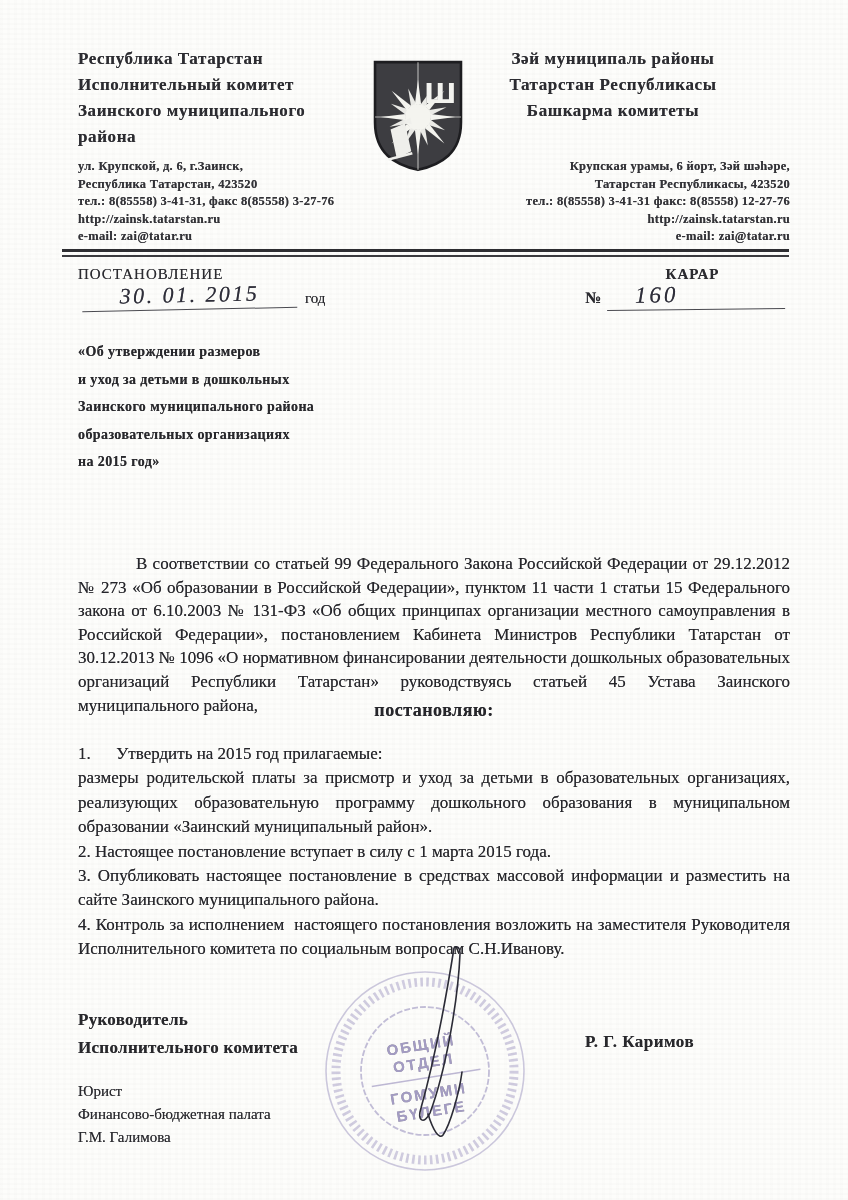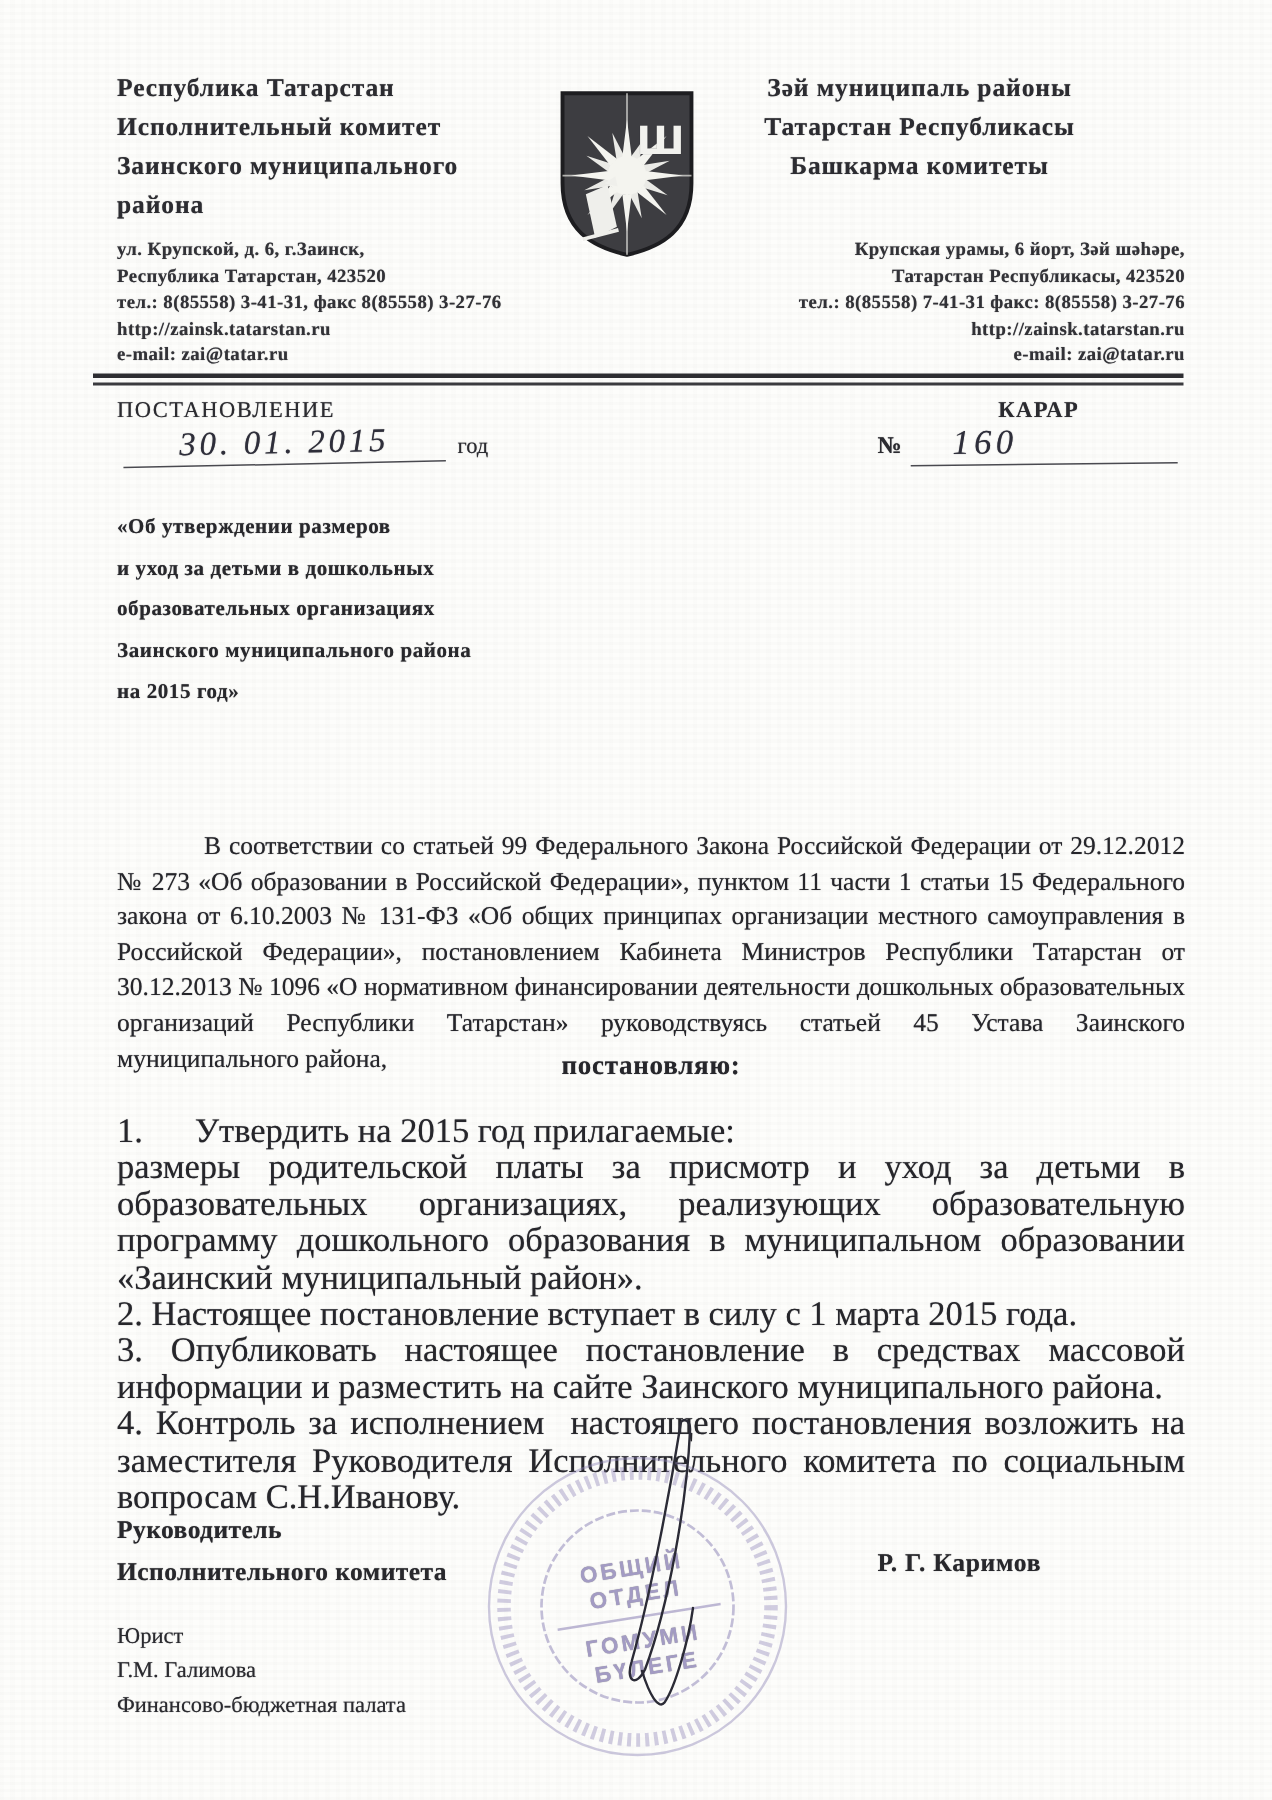--- a/index.html
+++ b/index.html
@@ -92,21 +92,21 @@
     color:#26262b;
     margin-top:48px;
   }
   .intro p{ margin:0; text-indent:58px; }
   .resolve{
     position:absolute; left:78px; top:700px; width:712px; text-align:center;
     font-size:18px; font-weight:bold; letter-spacing:.5px; color:#26262b;
   }
   .items{
     position:absolute; left:78px; top:742px; width:712px;
-    font-size:23px; line-height:24.4px; text-align:justify; text-justify:inter-word;
+    font-size:17px; line-height:24.4px; text-align:justify; text-justify:inter-word;
     color:#26262b;
   }
   .items p{ margin:0; }
 
   
   .sig-head{
     position:absolute; left:78px; top:1006px; width:330px;
     font-size:17px; font-weight:bold; line-height:28px; letter-spacing:.3px;
     color:#28282c;
   }
@@ -179,21 +179,21 @@
     <div>ул. Крупской, д. 6, г.Заинск,</div>
     <div>Республика Татарстан, 423520</div>
     <div>тел.: 8(85558) 3-41-31, факс 8(85558) 3-27-76</div>
     <div>http://zainsk.tatarstan.ru</div>
     <div>e-mail: zai@tatar.ru</div>
   </div>
 
   <div class="addr-right">
     <div>Крупская урамы, 6 йорт, Зәй шәһәре,</div>
     <div>Татарстан Республикасы, 423520</div>
-    <div>тел.: 8(85558) 7-41-31 факс: 8(85558) 3-27-76</div>
+    <div>тел.: 8(85558) 3-41-31 факс: 8(85558) 12-27-76</div>
     <div>http://zainsk.tatarstan.ru</div>
     <div>e-mail: zai@tatar.ru</div>
   </div>
 
   <div class="rule"></div>
 
   <div class="doc-type-ru">ПОСТАНОВЛЕНИЕ</div>
   <div class="doc-type-tt">КАРАР</div>
 
   <div class="date-line">
@@ -202,22 +202,22 @@
   </div>
 
   <div class="num-line">
     <span class="num-sign">№</span>
     <span class="num-hand">160</span>
   </div>
 
   <div class="title">
     <div>«Об утверждении размеров</div>
     <div>и уход за детьми в дошкольных</div>
+    <div>Заинского муниципального района</div>
     <div>образовательных организациях</div>
-    <div>Заинского муниципального района</div>
     <div>на 2015 год»</div>
   </div>
 
   <div class="intro">
     <p>В соответствии со статьей 99 Федерального Закона Российской Федерации от 29.12.2012 № 273 «Об образовании в Российской Федерации», пунктом 11 части 1 статьи 15 Федерального закона от 6.10.2003 № 131-ФЗ «Об общих принципах организации местного самоуправления в Российской Федерации», постановлением Кабинета Министров Республики Татарстан от 30.12.2013 № 1096 «О нормативном финансировании деятельности дошкольных образовательных организаций Республики Татарстан» руководствуясь статьей 45 Устава Заинского муниципального района,</p>
   </div>
 
   <div class="resolve">постановляю:</div>
 
   <div class="items">
@@ -229,22 +229,22 @@
   </div>
 
   <div class="sig-head">
     <div>Руководитель</div>
     <div>Исполнительного комитета</div>
   </div>
   <div class="sig-name">Р. Г. Каримов</div>
 
   <div class="sig-lawyer">
     <div>Юрист</div>
+    <div>Финансово-бюджетная палата</div>
     <div>Г.М. Галимова</div>
-    <div>Финансово-бюджетная палата</div>
   </div>
 
   <svg class="stamp" viewBox="0 0 226 226">
     <g stroke="#8b81b5" fill="none">
       <circle cx="113" cy="113" r="99" stroke-width="1.6" opacity=".55"></circle>
       <circle cx="113" cy="113" r="89" stroke-width="9" stroke-dasharray="2.6 3.4" opacity=".5"></circle>
       <circle cx="113" cy="113" r="64" stroke-width="1.8" stroke-dasharray="6 2" opacity=".65"></circle>
     </g>
     <g transform="rotate(-9 113 113)" fill="#8b81b5" text-anchor="middle" font-family="Liberation Sans, DejaVu Sans, sans-serif" font-weight="bold" font-size="15" letter-spacing="2">
       <text x="113" y="92">ОБЩИЙ</text>

